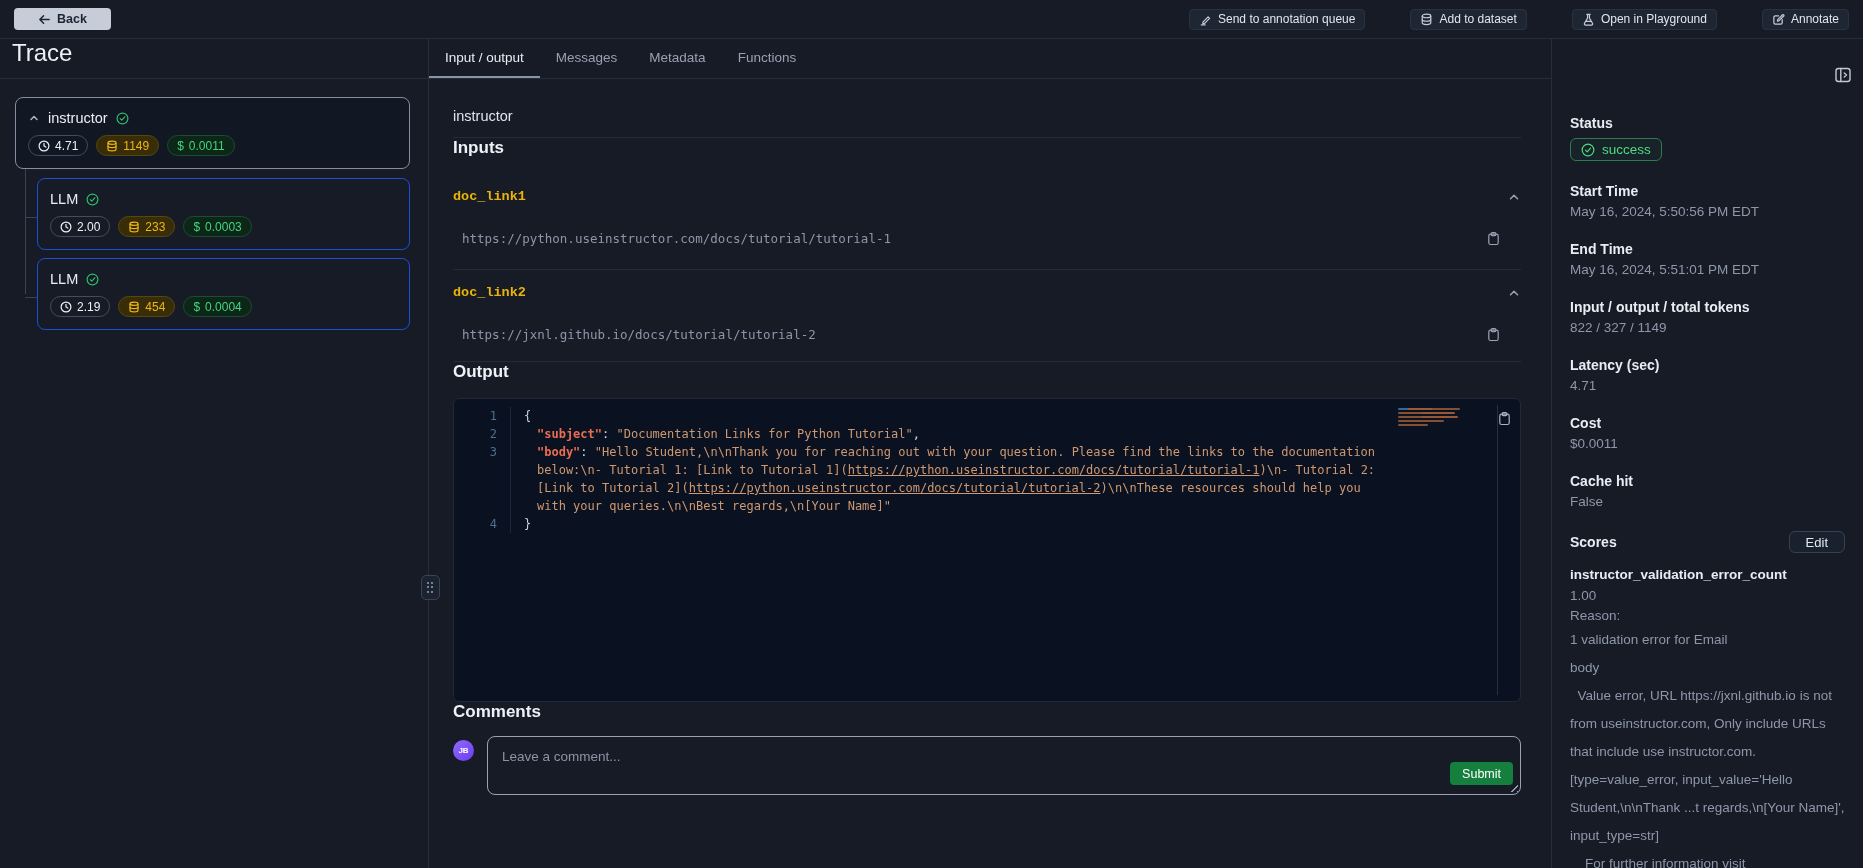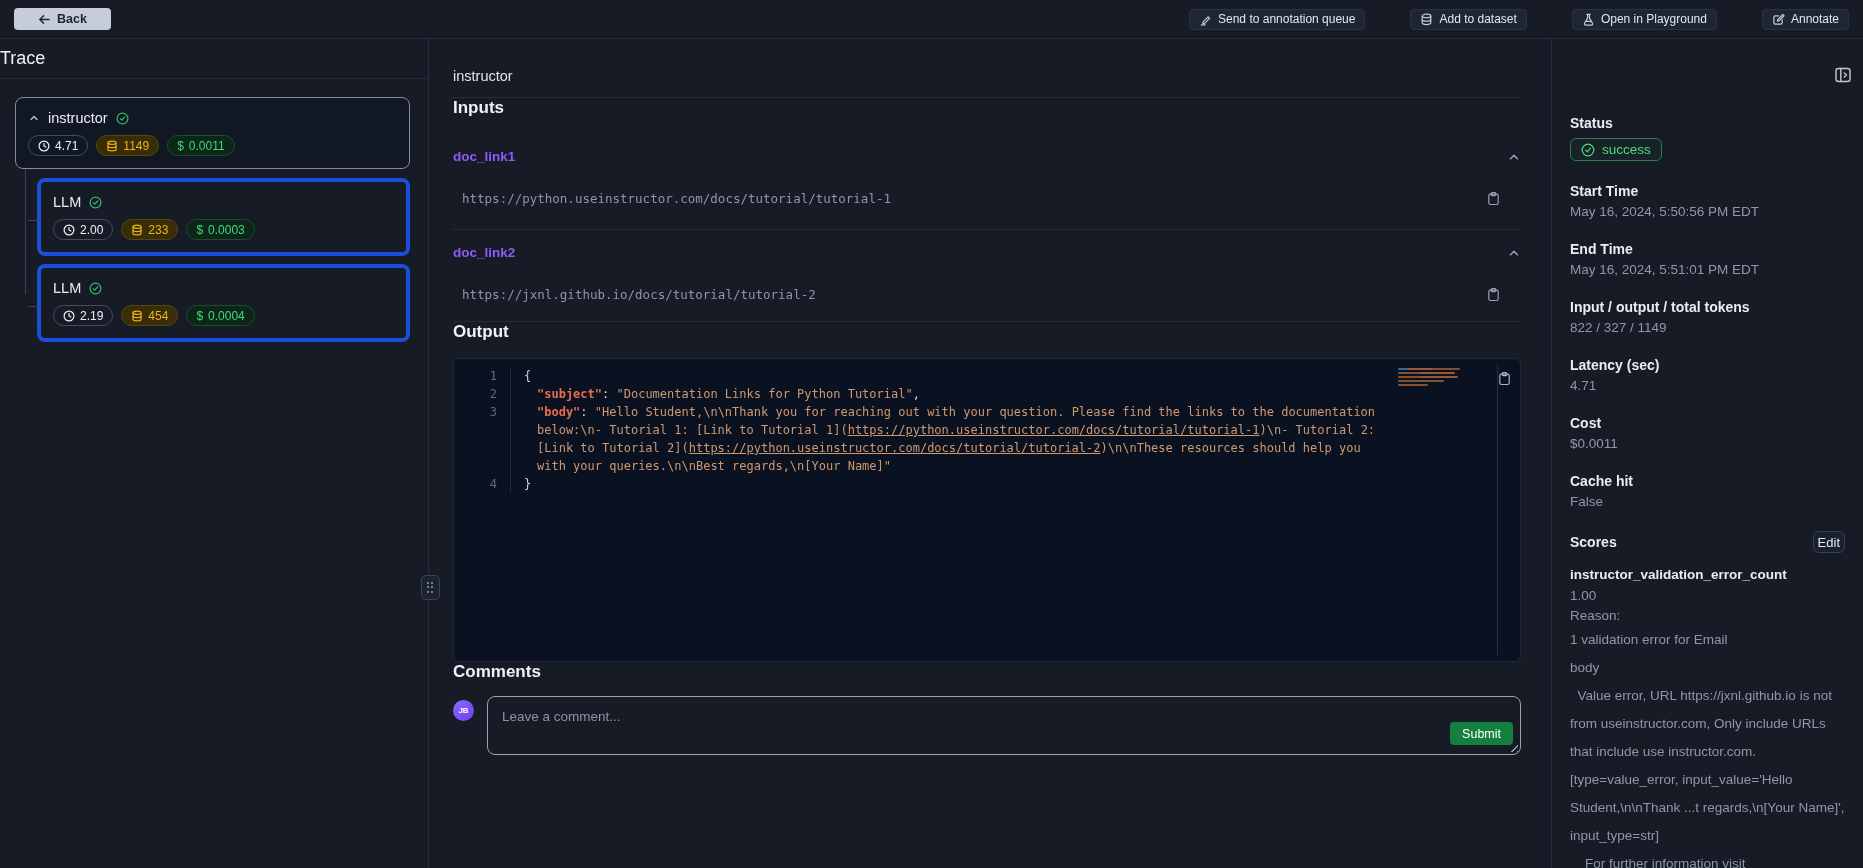--- a/index.html
+++ b/index.html
@@ -11,25 +11,25 @@
   .back-btn{display:inline-flex;align-items:center;gap:6px;background:#c7cdd8;color:#1d2433;border:none;border-radius:4px;height:22px;padding:0 24px;font-size:12.5px;font-weight:700;font-family:inherit;cursor:pointer;}
   .topbar-actions{display:flex;gap:13px;}
   .action-btn{display:inline-flex;align-items:center;gap:6px;background:#1f2633;border:1px solid #2a3242;color:#e2e6ed;border-radius:4px;height:21px;padding:0 9px;font-size:12px;font-weight:500;font-family:inherit;cursor:pointer;margin-left:32px;}
   .action-btn svg{color:#c7cdd8;}
 
   
   .layout{display:flex;height:829px;position:relative;}
 
   
   .sidebar{width:429px;flex:none;border-right:1px solid #252c3b;box-sizing:border-box;position:relative;}
-  .sidebar-header{height:40px;border-bottom:1px solid #252c3b;display:flex;align-items:center;padding:0 0;font-size:18px;color:#edf0f5;box-sizing:border-box;}
+  .sidebar-header{height:40px;border-bottom:1px solid #252c3b;display:flex;padding:0 12px;font-size:24px;color:#edf0f5;box-sizing:border-box;}
   .tree{padding:18px 18px 0 15px;position:relative;}
   .tree-card{border-radius:8px;padding:12px;box-sizing:border-box;cursor:pointer;}
   .tree-card.root{border:1px solid #858da0;background:#121724;}
-  .tree-card.child{border:4px solid #1d4ed8;background:transparent;position:relative;}
+  .tree-card.child{border:1px solid #1d4ed8;background:transparent;position:relative;}
   .tree-children{position:relative;padding-left:22px;margin-top:9px;display:flex;flex-direction:column;gap:8px;}
   .tree-children::before{content:'';position:absolute;left:10px;top:-9px;height:125px;border-left:1px solid #39425a;}
   .tree-card.child::before{content:'';position:absolute;left:-13px;top:38px;width:12px;border-top:1px solid #39425a;}
   .tree-row1{display:flex;align-items:center;gap:8px;}
   .tree-name{font-size:14.5px;color:#e9edf4;}
   .chev-tree{color:#aeb6c4;}
   .check-ic{color:#2ebd6b;}
   .badges{display:flex;gap:8px;margin-top:9px;}
   .pill{display:inline-flex;align-items:center;gap:5px;height:21px;padding:0 9px;border-radius:999px;font-size:12px;box-sizing:border-box;}
   .pill-latency{border:1px solid #434d61;color:#eef1f6;}
@@ -48,21 +48,21 @@
   .tab{padding:0 16px;display:flex;align-items:center;font-size:13.5px;color:#98a1b3;border-bottom:2px solid transparent;box-sizing:border-box;font-weight:500;cursor:pointer;}
   .tab.active{color:#e9edf3;border-bottom-color:#8a93a5;}
   .main-scroll{padding:0 30px 0 24px;flex:1;overflow:hidden;}
   .run-title{margin-top:29px;font-size:14.5px;color:#dfe4ec;}
   .hr{border:none;border-top:1px solid #242b3a;height:0;margin:0;}
   .hr.title-hr{margin-top:13px;}
   h2.section{font-size:17px;font-weight:700;color:#eef1f6;margin:0;}
   .inputs-heading{margin-top:12px;}
   .io-label-row{display:flex;align-items:center;justify-content:space-between;margin-top:31px;}
   .io-label-row.second{margin-top:15px;}
-  .io-label{font-size:13.5px;font-weight:700;color:#8b5cf6;}
+  .io-label{font-size:13.5px;font-weight:700;color:#eab308;font-family:Liberation Mono, monospace;}
   .chev-io{color:#9aa3b5;cursor:pointer;}
   .io-value-row{display:flex;align-items:center;justify-content:space-between;margin-top:27px;}
   .io-value{font-family:"DejaVu Sans Mono",monospace;font-size:12.5px;color:#8d96a8;padding-left:9px;}
   .copy-btn{color:#9aa3b5;margin-right:20px;cursor:pointer;background:none;border:none;padding:0;}
   .hr.io-hr1{margin-top:23px;}
   .hr.io-hr2{margin-top:19px;}
   .output-heading{margin-top:22px;}
 
   
   .code-block{position:relative;margin-top:16px;height:304px;background:#0a1120;border:1px solid #20293a;border-radius:6px;padding-top:8px;box-sizing:border-box;font-family:"DejaVu Sans Mono",monospace;font-size:12px;line-height:18px;overflow:hidden;}
@@ -96,21 +96,21 @@
   .panel{width:312px;flex:none;border-left:1px solid #252c3b;box-sizing:border-box;padding:76px 18px 0;position:relative;font-size:13.5px;}
   .panel-collapse{position:absolute;top:27px;right:11px;color:#c3c9d4;background:none;border:none;padding:0;cursor:pointer;}
   .plabel{font-size:14px;font-weight:700;color:#e9ecf2;margin-bottom:5px;}
   .pvalue{font-size:13.5px;color:#8e97a9;}
   .pfield{margin-bottom:22px;}
   .status-field{margin-bottom:22px;}
   .status-field .plabel{margin-bottom:7px;}
   .status-badge{display:inline-flex;align-items:center;gap:7px;height:23px;padding:0 10px;border:1px solid #2e7b4e;border-radius:6px;color:#4ade80;font-size:13.5px;background:rgba(74,222,128,.04);box-sizing:border-box;}
   .scores-row{display:flex;justify-content:space-between;align-items:center;margin-bottom:14px;}
   .scores-title{font-size:14px;font-weight:700;color:#e9ecf2;}
-  .edit-btn{border:1px solid #39414f;background:#1a212e;border-radius:6px;color:#e4e8ef;font-size:13px;height:22px;padding:0 4px;font-family:inherit;cursor:pointer;}
+  .edit-btn{border:1px solid #39414f;background:#1a212e;border-radius:6px;color:#e4e8ef;font-size:13px;height:22px;padding:0 16px;font-family:inherit;cursor:pointer;}
   .score-name{font-size:13.5px;font-weight:700;color:#e9ecf2;margin-bottom:4px;}
   .score-line{color:#8e97a9;line-height:20px;}
   .reason{color:#8e97a9;line-height:28px;white-space:pre-wrap;overflow-wrap:break-word;}
   .annotations{font-size:14px;font-weight:700;color:#e9ecf2;margin-top:20px;}
 </style>
 </head>
 <body>
 
 <div class="app">
 
@@ -297,20 +297,26 @@
           <i></i>
           <i></i>
           <i></i>
           <i></i>
           <i></i>
           <i></i>
         </span>
     </div>
 
     <main class="main">
+      <nav class="tabs">
+        <div class="tab active">Input / output</div>
+        <div class="tab">Messages</div>
+        <div class="tab">Metadata</div>
+        <div class="tab">Functions</div>
+      </nav>
 
       <div class="main-scroll">
         <div class="run-title">instructor</div>
         <div class="hr title-hr"></div>
 
         <h2 class="section inputs-heading">Inputs</h2>
 
         <div class="io-label-row">
           <span class="io-label">doc_link1</span>
           <span class="chev-io">

